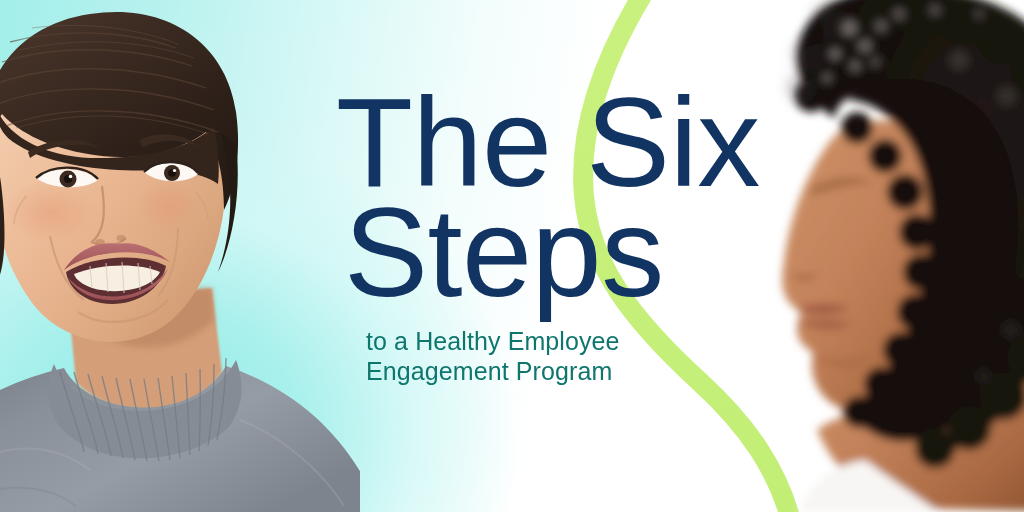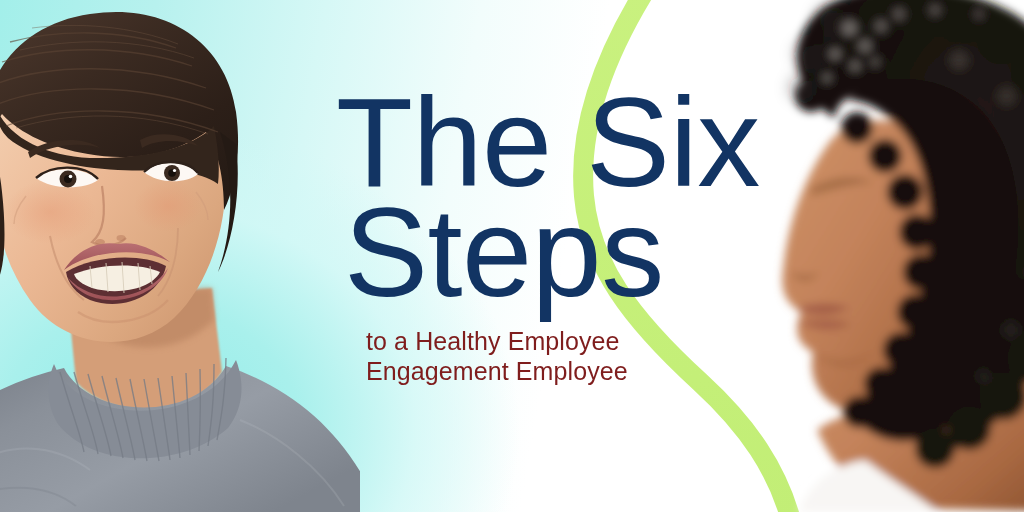--- a/index.html
+++ b/index.html
@@ -67,21 +67,21 @@
     line-height:110px;
     letter-spacing:-0.5px;
     white-space:nowrap;
     margin:0;
   }
   .title-line.l2{
     margin-left:8px;
   }
   .subtitle{
     margin:18px 0 0 30px;
-    color:#7f1d1d;
+    color:#0f766e;
     font-family:"Liberation Sans","DejaVu Sans",sans-serif;
     font-weight:400;
     font-size:25px;
     line-height:30px;
     letter-spacing:0.1px;
     white-space:nowrap;
   }
   .subtitle div{margin:0;}
 </style>
 </head>
@@ -412,17 +412,17 @@
         </g>
       </g>
     </svg>
   </div>
 
   <div class="text-block">
     <div class="title-line l1">The Six</div>
     <div class="title-line l2">Steps</div>
     <div class="subtitle">
       <div>to a Healthy Employee</div>
-      <div>Engagement Employee</div>
+      <div>Engagement Program</div>
     </div>
   </div>
 
 </div>
 
 </body></html>

